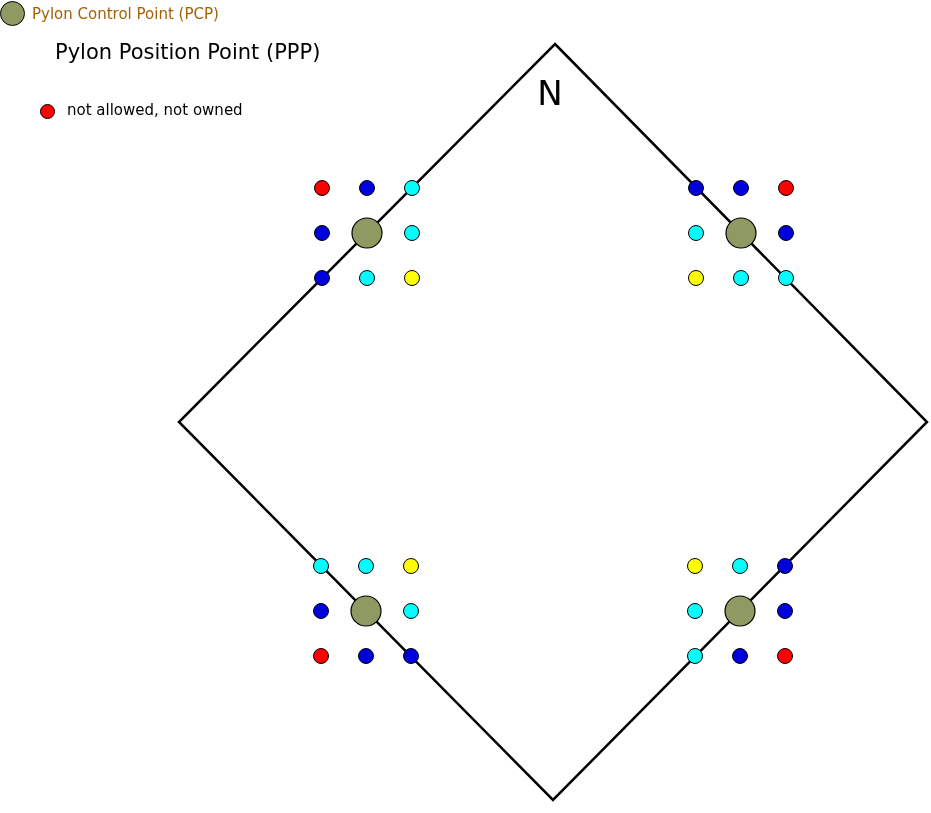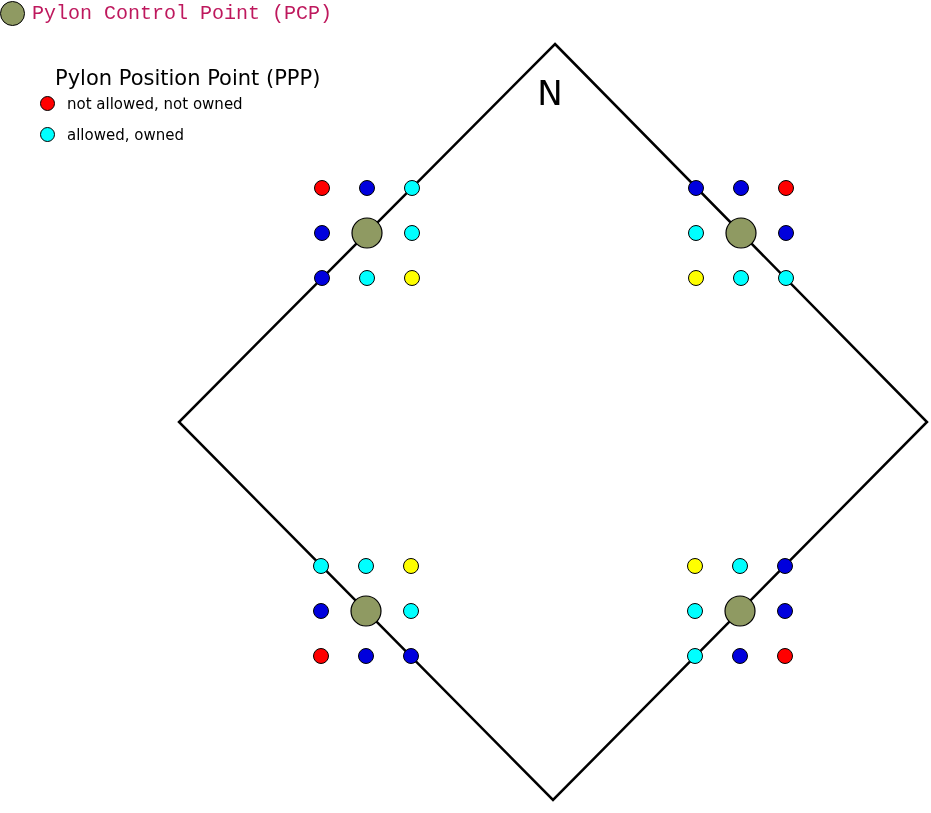--- a/index.html
+++ b/index.html
@@ -37,41 +37,40 @@
   .pcp-swatch {
     width: 25px;
     height: 25px;
     border-radius: 50%;
     border: 1px solid #000;
     box-sizing: border-box;
     margin-right: 7px;
     flex: 0 0 auto;
   }
   .legend-title {
-    font-size: 20px;
-    color: #be185d;
+    font-size: 15px;
+    color: #a16207;
     white-space: nowrap;
-    font-family: Liberation Mono, monospace;
   }
   .legend-ppp-title {
     position: absolute;
-    top: 66px;
+    top: 40px;
     left: 55px;
     font-size: 21px;
     color: #000;
     white-space: nowrap;
   }
   .legend-items {
     position: absolute;
     top: 88px;
     left: 40px;
   }
   .legend-item {
     display: flex;
-    align-items: center;
+    align-items: flex-end;
     height: 31px;
   }
   .legend-dot {
     width: 15px;
     height: 15px;
     border-radius: 50%;
     border: 1px solid #000;
     box-sizing: border-box;
     margin-right: 12px;
     flex: 0 0 auto;
@@ -135,20 +134,16 @@
     <div class="legend-pcp-row">
       <span class="pcp-swatch" style="background: rgb(143, 154, 98);"></span>
       <span class="legend-title">Pylon Control Point (PCP)</span>
     </div>
     <div class="legend-ppp-title">Pylon Position Point (PPP)</div>
     <div class="legend-items">
         <div class="legend-item">
           <span class="legend-dot" style="background: rgb(255, 0, 0);"></span>
           <span class="legend-item-label">not allowed, not owned</span>
         </div>
-        <div class="legend-item">
-          <span class="legend-dot" style="background: rgb(0, 255, 255);"></span>
-          <span class="legend-item-label">allowed, owned</span>
-        </div>
       </div>
   </div>
 
 </div>
 
 </body></html>

